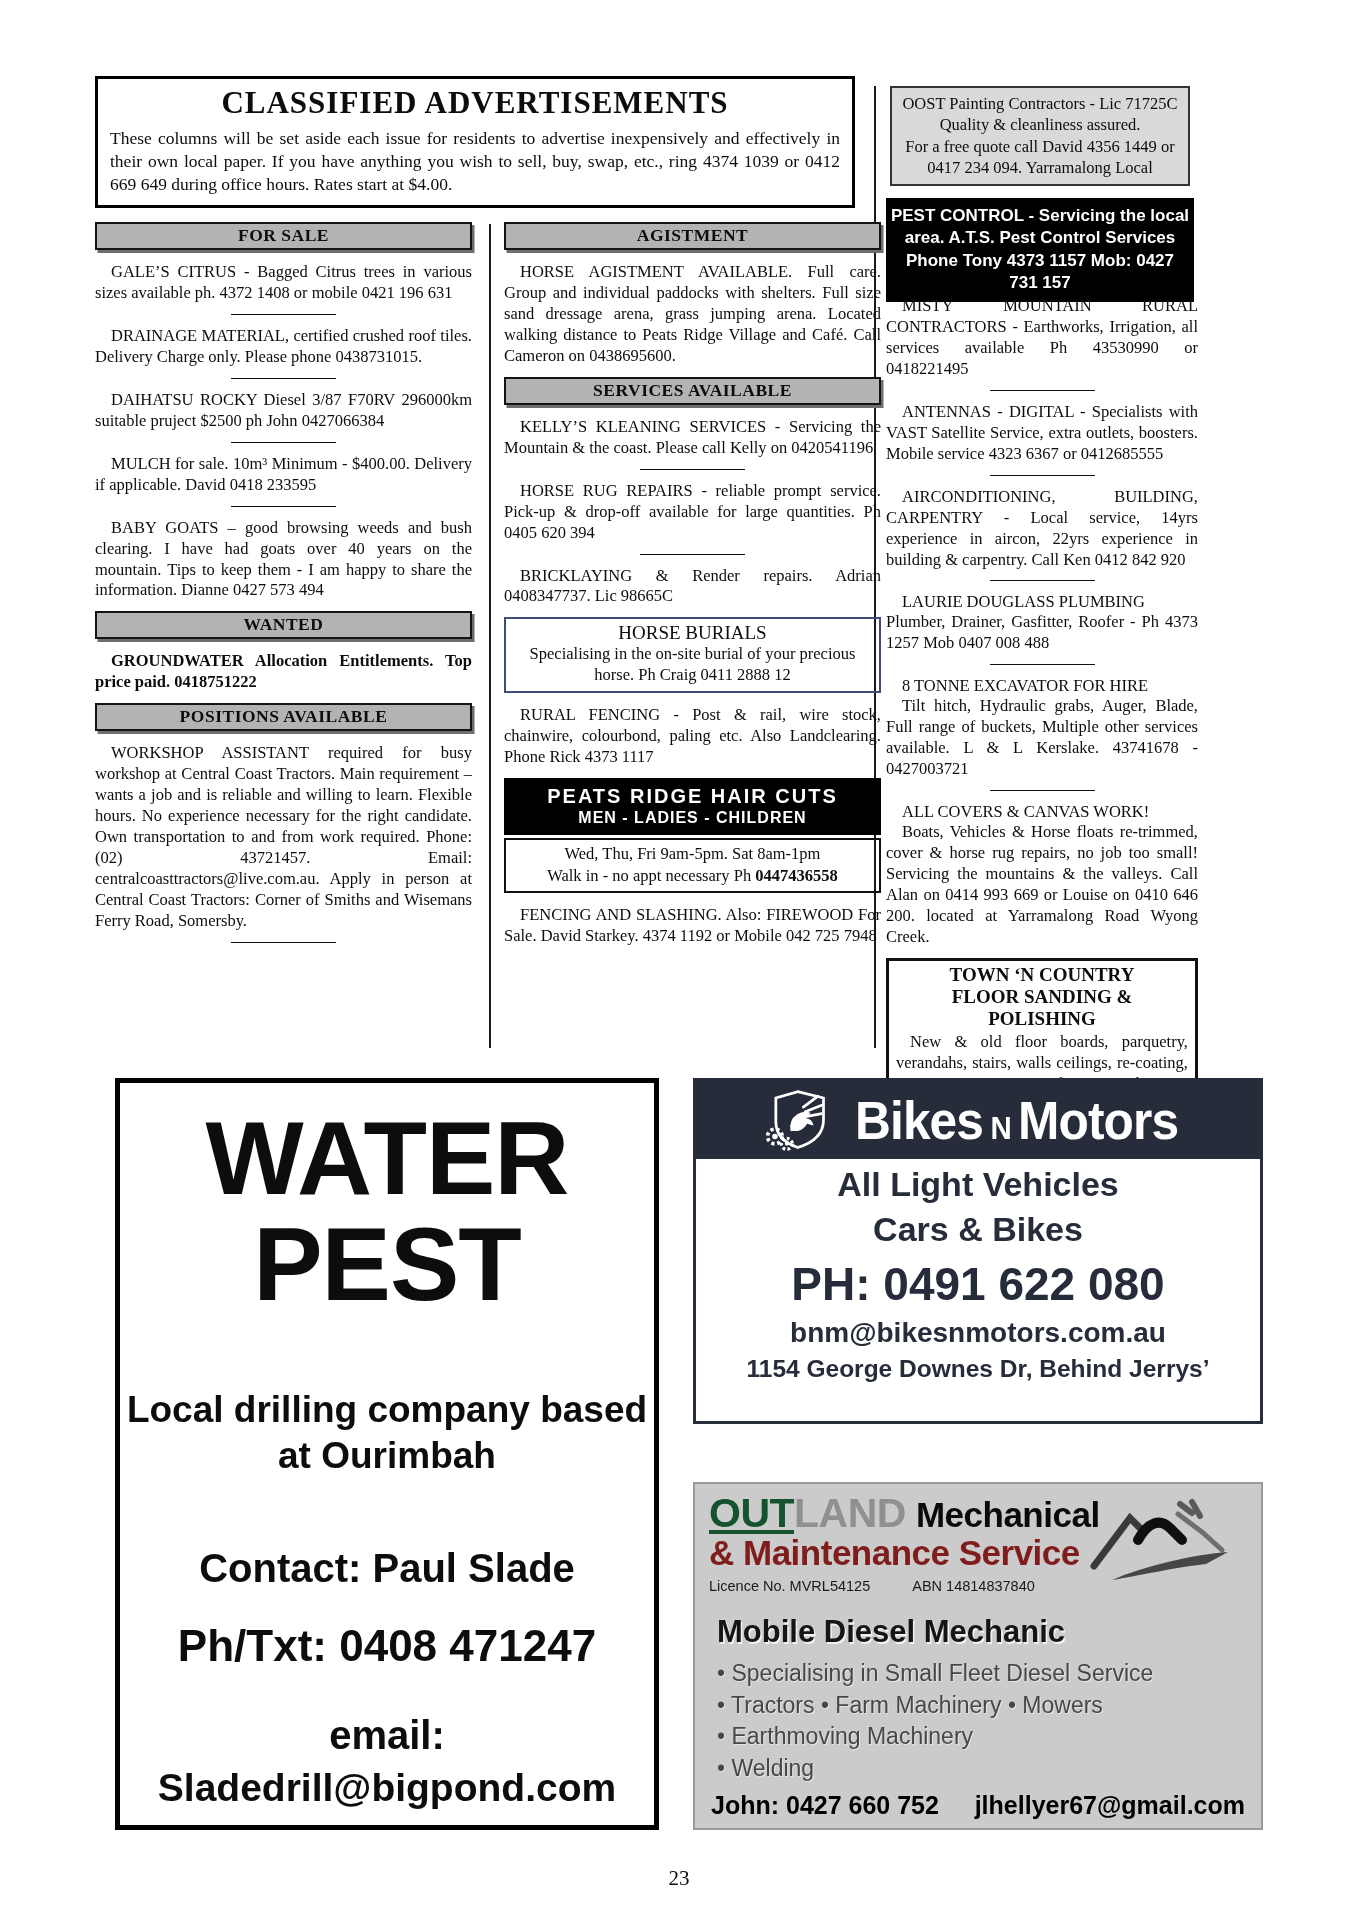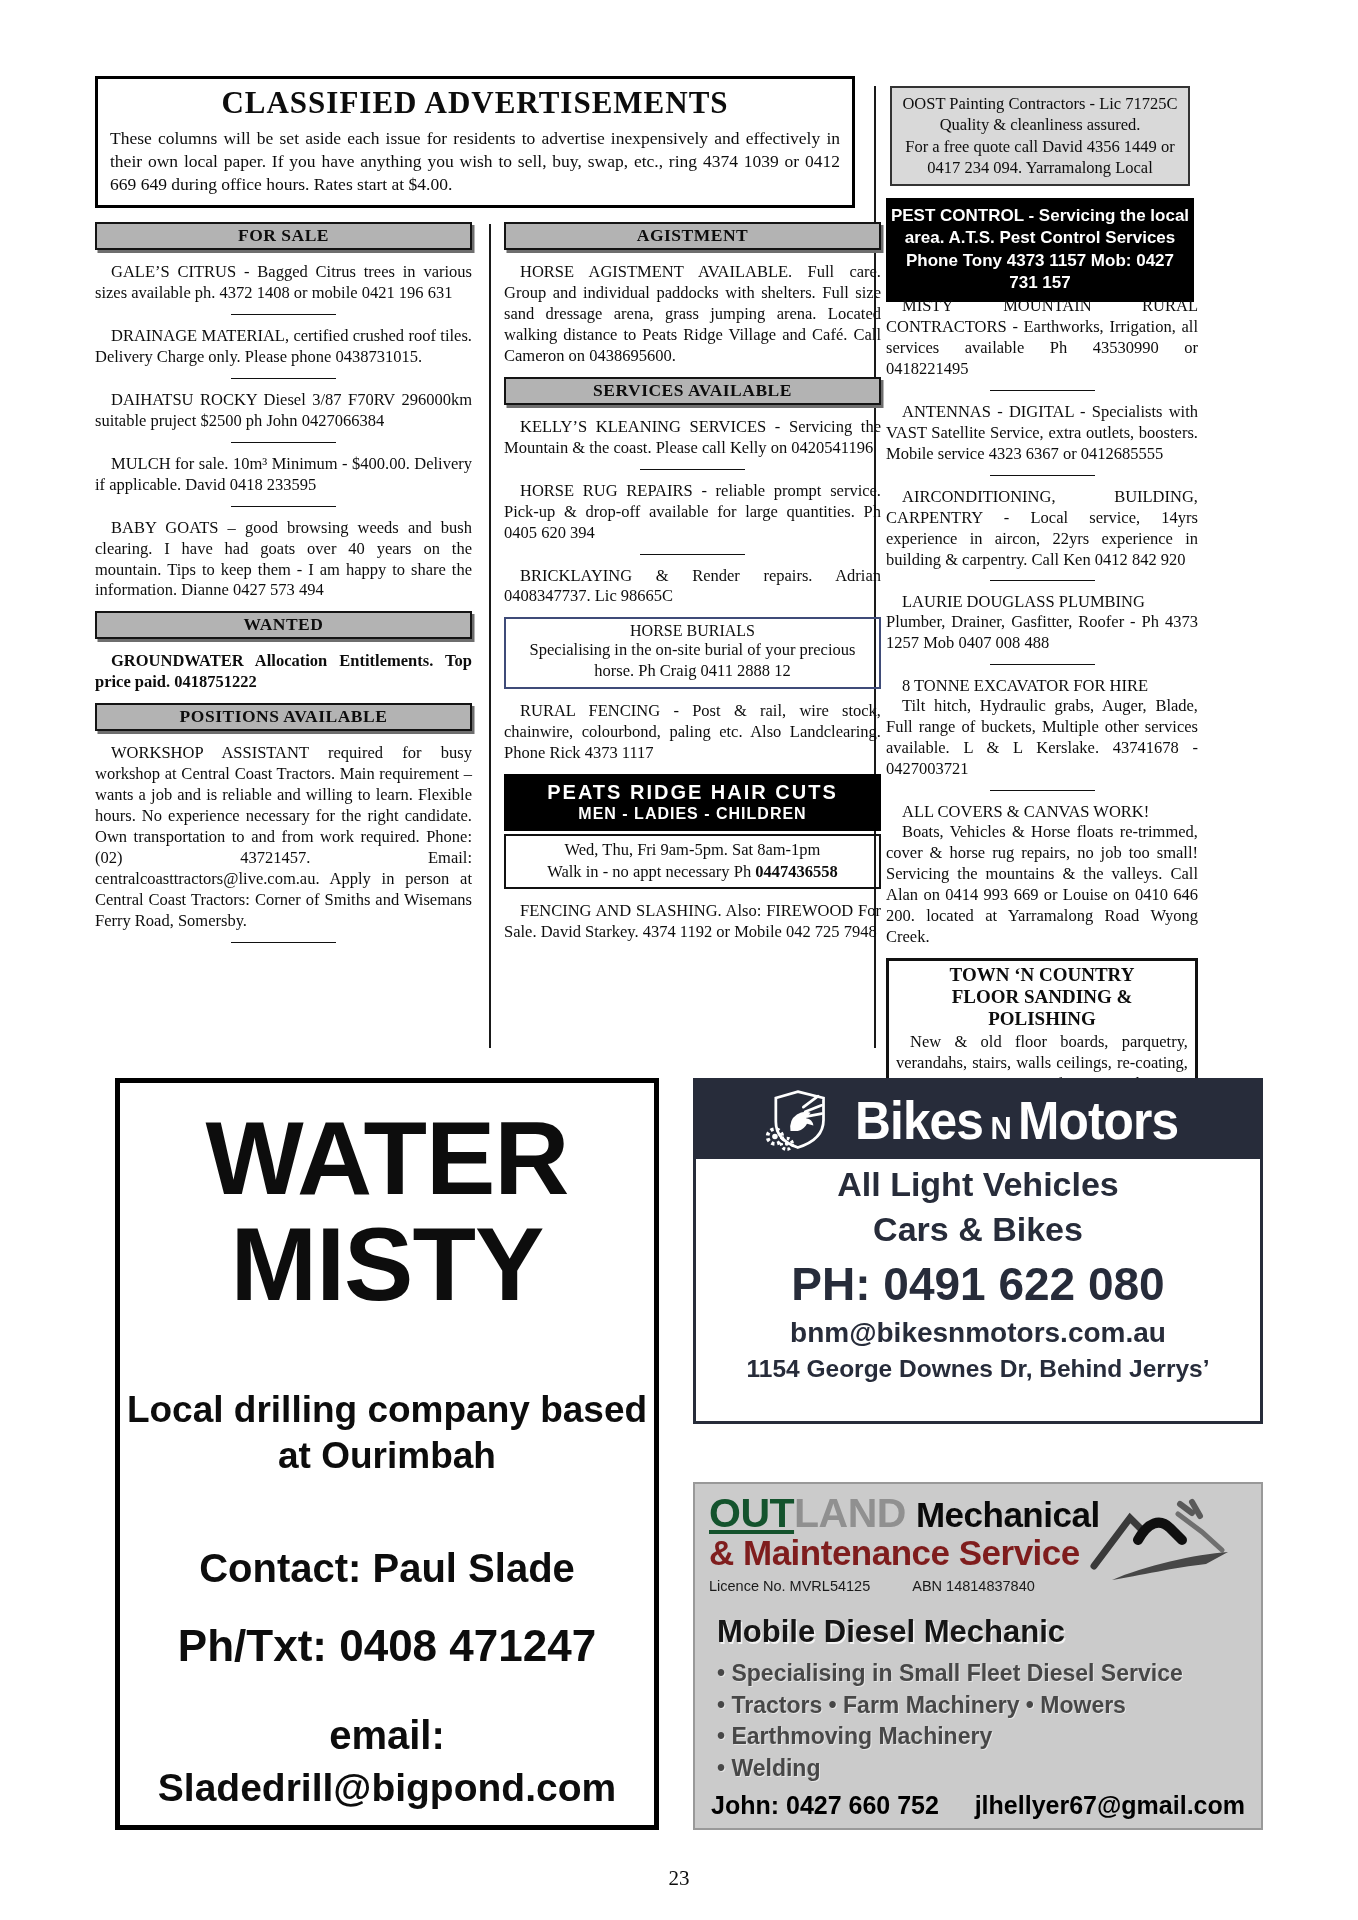--- a/index.html
+++ b/index.html
@@ -28,21 +28,21 @@
          padding:1px 0 2px; margin:6px 0 12px; }
   .bar.first { margin-top:0; }
 
   .ad { font-size:16.5px; line-height:1.27; text-align:justify; text-indent:16px; margin:0 0 10px; }
   .ad.bold { font-weight:700; }
   .ad-title { font-size:16.5px; text-indent:16px; margin:0; }
   .ad.noindent { text-indent:0; }
   .rule { width:105px; border:none; border-top:1.8px solid #111; margin:0 auto 11px; }
 
   .burials { border:2px solid #3f4b78; padding:3px 7px 5px; margin:0 0 12px; text-align:center; }
-  .burials .b-title { font-size:16px; }
+  .burials .b-title { font-size:19px; }
   .burials .b-body  { font-size:16.5px; line-height:1.27; }
 
   .haircuts-head { background:#000; color:#fff; font-family:"Liberation Sans",sans-serif;
                    text-align:center; padding:5px 2px 6px; margin:2px 0 0; border:2px solid #000; }
   .hc-title { font-size:20px; font-weight:700; letter-spacing:2px; }
   .hc-sub   { font-size:16px; font-weight:700; letter-spacing:1px; margin-top:1px; }
   .haircuts-hours { border:2px solid #111; margin:3px 0 12px; padding:3px 4px; text-align:center;
                     font-size:16.5px; line-height:1.35; }
   .hc-phone { font-weight:700; }
 
@@ -90,21 +90,21 @@
   .out-out  { color:#14532d;text-decoration:underline; }
   .out-land { color:#909090; }
   .out-mech { color:#0a0a0a; font-size:35px; margin-left:10px; }
   .out-line2 { font-size:35px; font-weight:700; color:#7f1d1d; letter-spacing:-0.5px; }
   .out-lic { font-size:14.5px; color:#1a1a1a; margin-top:5px; font-weight:400; }
   .out-abn { margin-left:42px; }
   .out-mountains { position:absolute; right:12px; top:6px; width:170px; height:100px; }
   .out-heading { font-size:31px; font-weight:700; color:#151515; margin:20px 0 8px 22px;
                  text-shadow:1.5px 1.5px 0 rgba(255,255,255,0.75); }
   .out-bullets { list-style:none; margin:0 0 0 22px; padding:0; }
-  .out-bullets li { font-size:23px; font-weight:700; color:#474747; line-height:1.38;
+  .out-bullets li { font-size:23px; font-weight:400; color:#474747; line-height:1.38;
                     text-shadow:1px 1px 0 #e5e5e5; }
   .out-bullets li::before { content:"• "; }
   .out-footer { position:absolute; left:16px; right:16px; bottom:8px; display:flex;
                 justify-content:space-between; font-size:25px; font-weight:700; color:#000; }
 
   .pagenum { position:absolute; left:95px; width:1168px; top:1866px; text-align:center; font-size:21px; }
 </style>
 </head>
 <body>
 
@@ -184,21 +184,21 @@
     <p class="ad">Boats, Vehicles &amp; Horse floats re-trimmed, cover &amp; horse rug repairs, no job too small! Servicing the mountains &amp; the valleys. Call Alan on 0414 993 669 or Louise on 0410 646 200. located at Yarramalong Road Wyong Creek.</p>
     <div class="floor-box">
       <div class="fb-t1">TOWN ‘N COUNTRY</div>
       <div class="fb-t2">FLOOR SANDING  &amp; POLISHING</div>
       <div class="fb-body">New &amp; old floor boards, parquetry, verandahs, stairs, walls ceilings, re-coating, staining &amp; painting etc. free quote ph Stuart 0400076261</div>
     </div>
   </section>
 
   <div class="wb">
     <div class="wb-t wb-t1">WATER</div>
-    <div class="wb-t">MISTY</div>
+    <div class="wb-t">PEST</div>
     <div class="wb-tag">Local drilling company based at Ourimbah</div>
     <div class="wb-contact">Contact: Paul Slade</div>
     <div class="wb-phone">Ph/Txt: 0408 471247</div>
     <div class="wb-maillabel">email:</div>
     <div class="wb-mail">Sladedrill@bigpond.com</div>
   </div>
 
   <div class="bikes">
     <div class="bikes-band">
       <svg class="bikes-logo" viewBox="0 0 72 68" aria-hidden="true">

